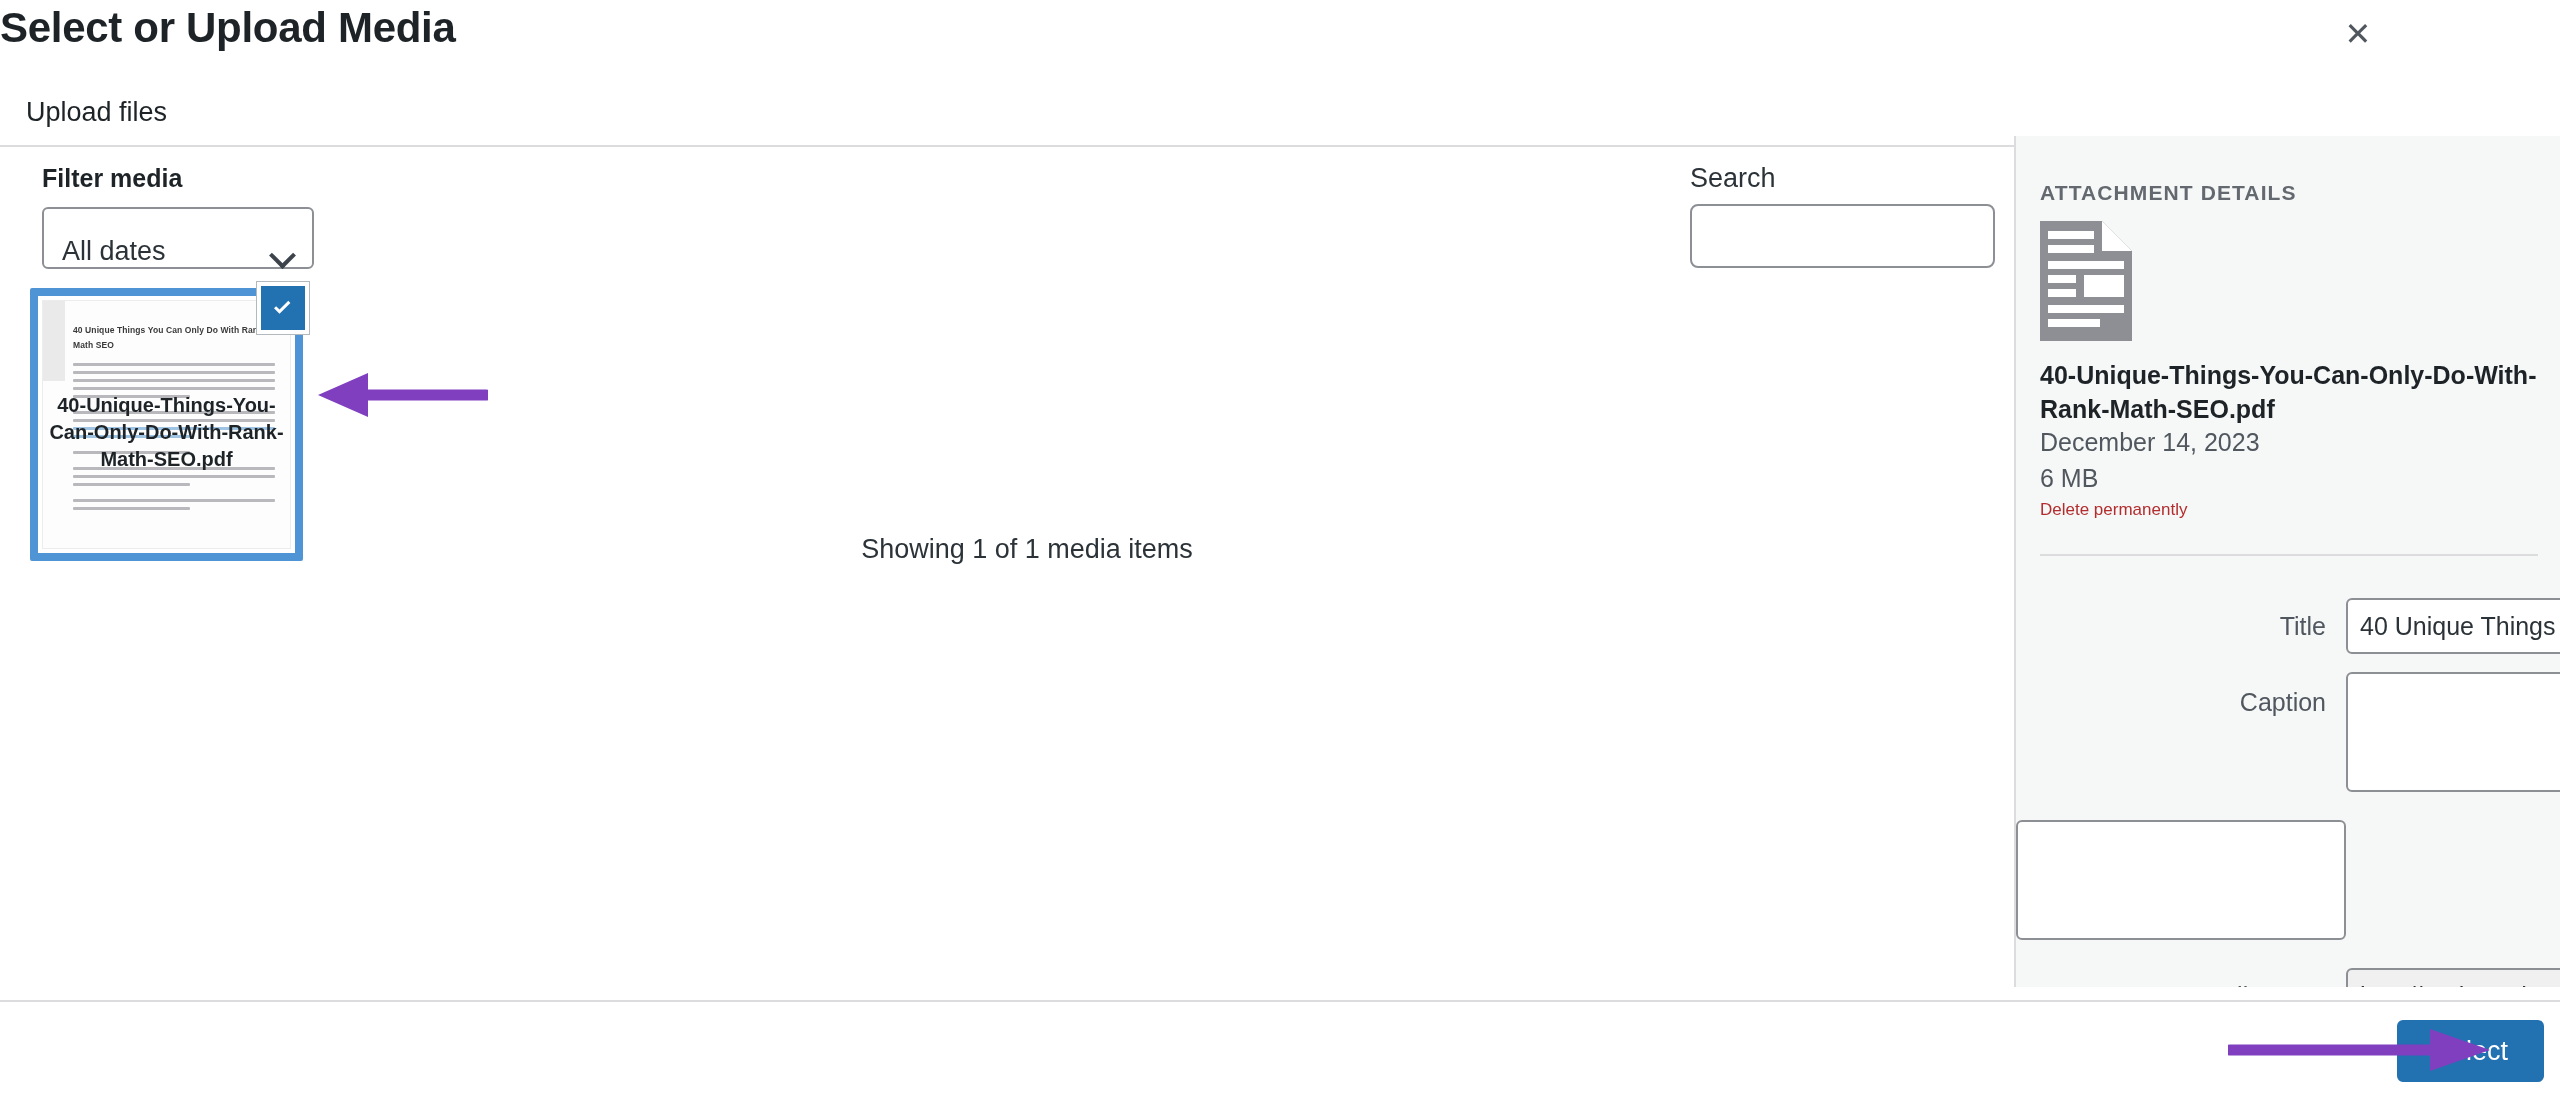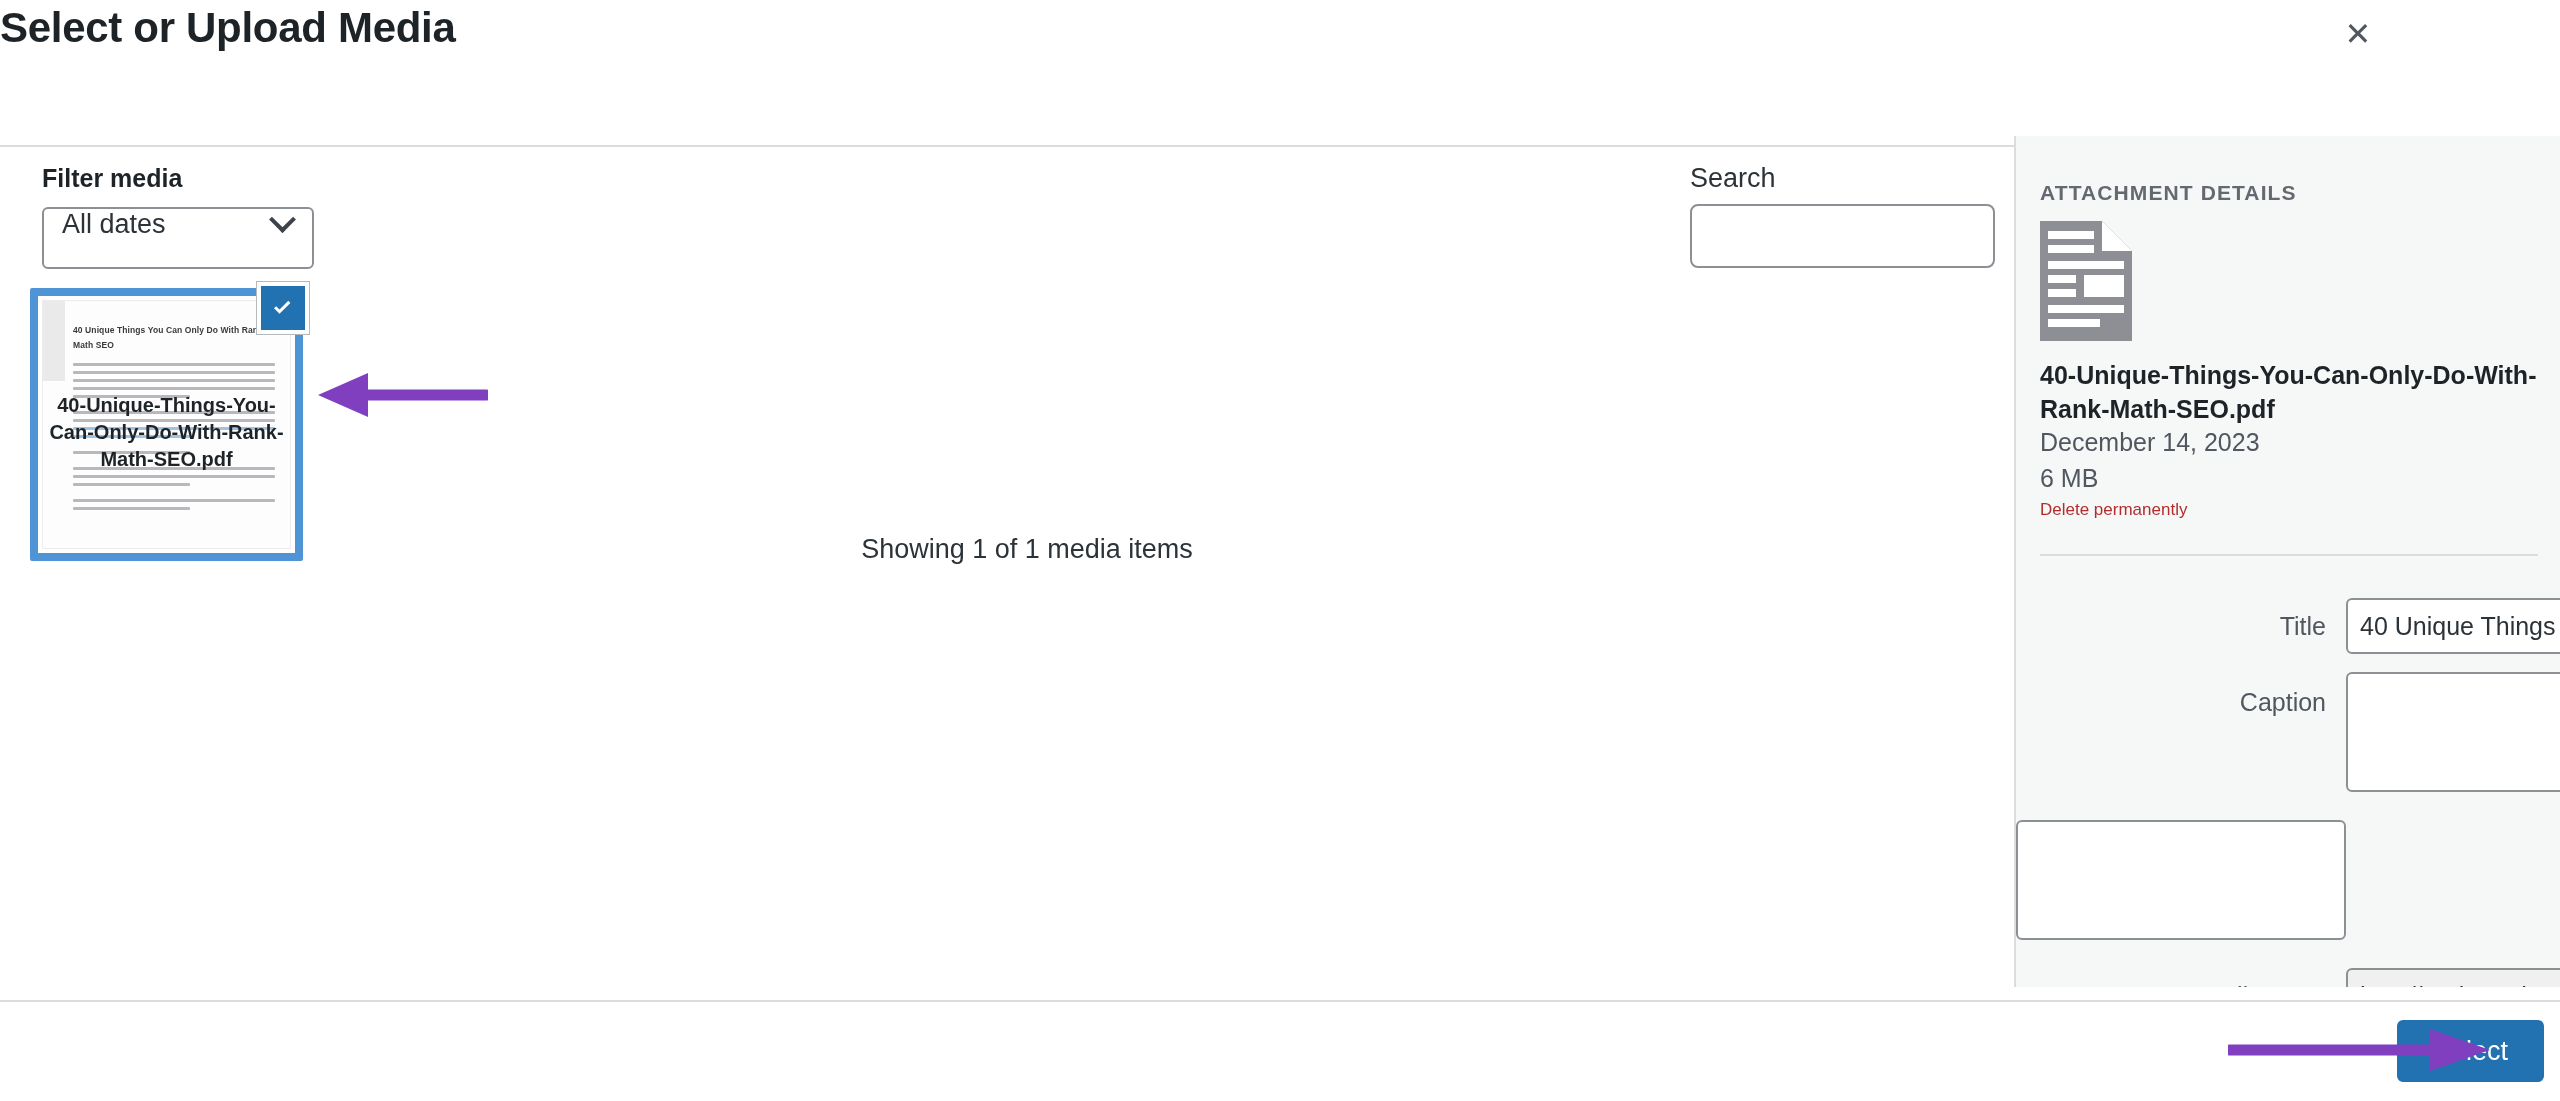--- a/index.html
+++ b/index.html
@@ -96,21 +96,21 @@
   }
 
   #date-filter {
     position: absolute;
     left: 22px; top: 58px;
     width: 272px; height: 62px;
     border: 2px solid #8c8f94;
     border-radius: 6px;
     background: #fff;
     display: flex;
-    align-items: flex-start;
+    align-items: flex-end;
     padding: 0 18px;
     cursor: pointer;
   }
   #date-filter-value {
     font-size: 27px;
     color: #2c3338;
     flex: 1;
   }
   .chevron-down {
     width: 22px; height: 22px;
@@ -403,20 +403,21 @@
 </style>
 </head>
 <body>
 
 <div id="modal">
 
   <div id="modal-title">Select or Upload Media</div>
   <button id="close-button">✕</button>
 
   <div id="tabs">
+    <div class="tab">Upload files</div>
   </div>
 
   <div id="browser">
 
     <div id="filter-label">Filter media</div>
 
     <div id="date-filter">
       <span id="date-filter-value">All dates</span>
       <span class="chevron-down"></span>
     </div>

